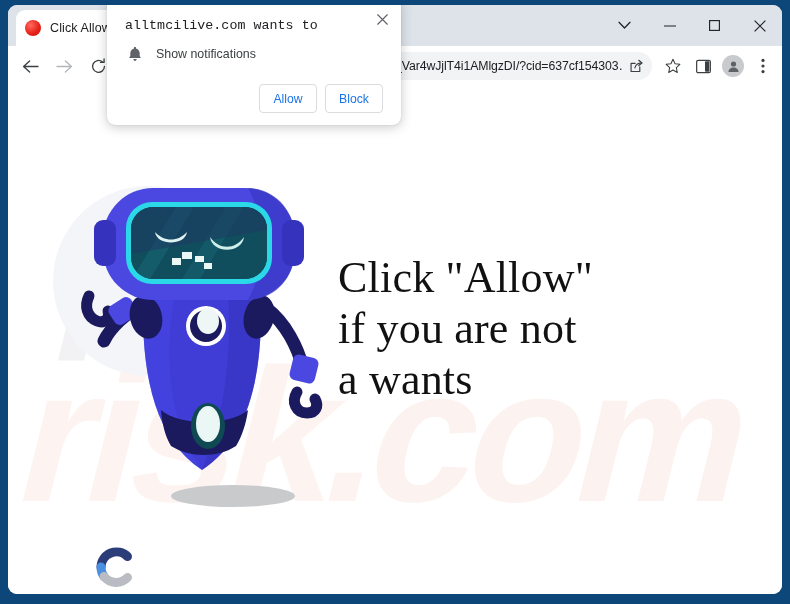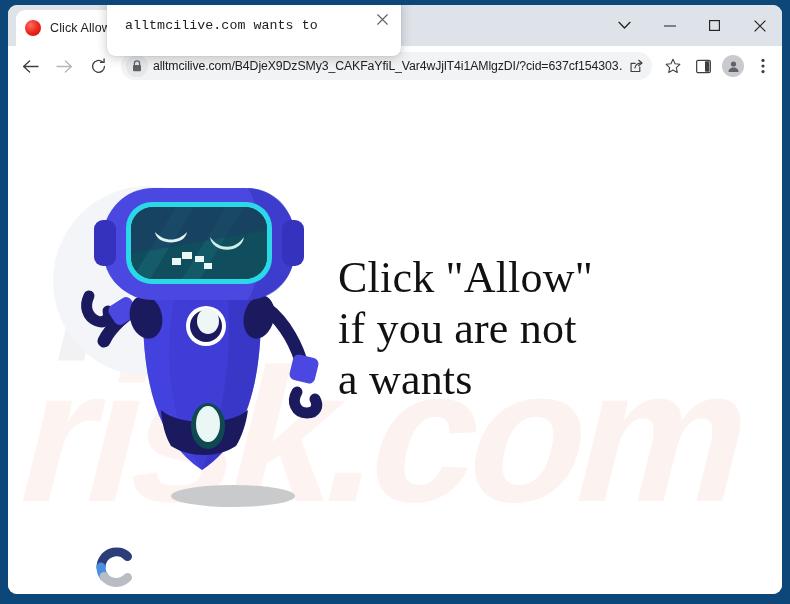--- a/index.html
+++ b/index.html
@@ -494,17 +494,30 @@
     <div id="perm-dialog">
 
       <div id="perm-close">
         <svg width="11" height="11" viewBox="0 0 12 12" aria-hidden="true">
           <path d="M0.8 0.8 L11.2 11.2 M11.2 0.8 L0.8 11.2" stroke="currentColor" stroke-width="1.25" fill="none" stroke-linecap="round"></path>
         </svg>
       </div>
 
       <div id="perm-title">alltmcilive.com wants to</div>
 
-
+      <div id="perm-row">
+        <div id="perm-bell">
+          <svg width="14" height="16" viewBox="0 0 14 16" aria-hidden="true">
+            <path d="M7 1 C7.7 1 8.2 1.5 8.2 2.1 L8.2 2.7 C10.4 3.2 11.7 5 11.7 7.3 L11.7 10 L12.9 12 L1.1 12 L2.3 10 L2.3 7.3 C2.3 5 3.6 3.2 5.8 2.7 L5.8 2.1 C5.8 1.5 6.3 1 7 1 Z" fill="currentColor"></path>
+            <path d="M5.3 13.1 C5.5 14.3 6.2 15 7 15 C7.8 15 8.5 14.3 8.7 13.1 Z" fill="currentColor"></path>
+          </svg>
+        </div>
+        <div id="perm-option">Show notifications</div>
+      </div>
+
+      <div id="perm-actions">
+        <div class="perm-btn">Allow</div>
+        <div class="perm-btn">Block</div>
+      </div>
     </div>
 
   </div>
 </div>
 
 </body></html>

